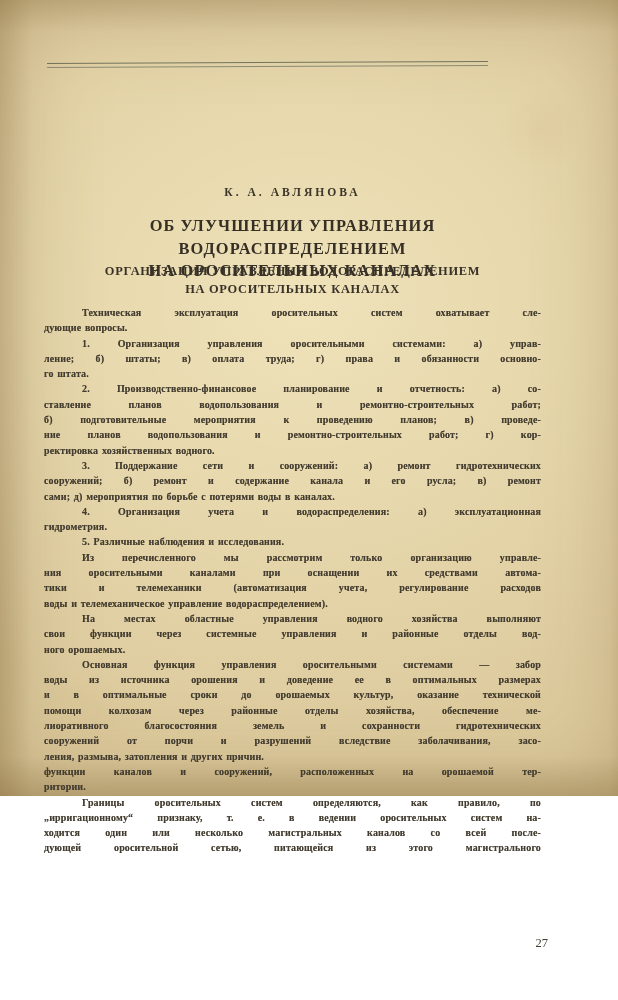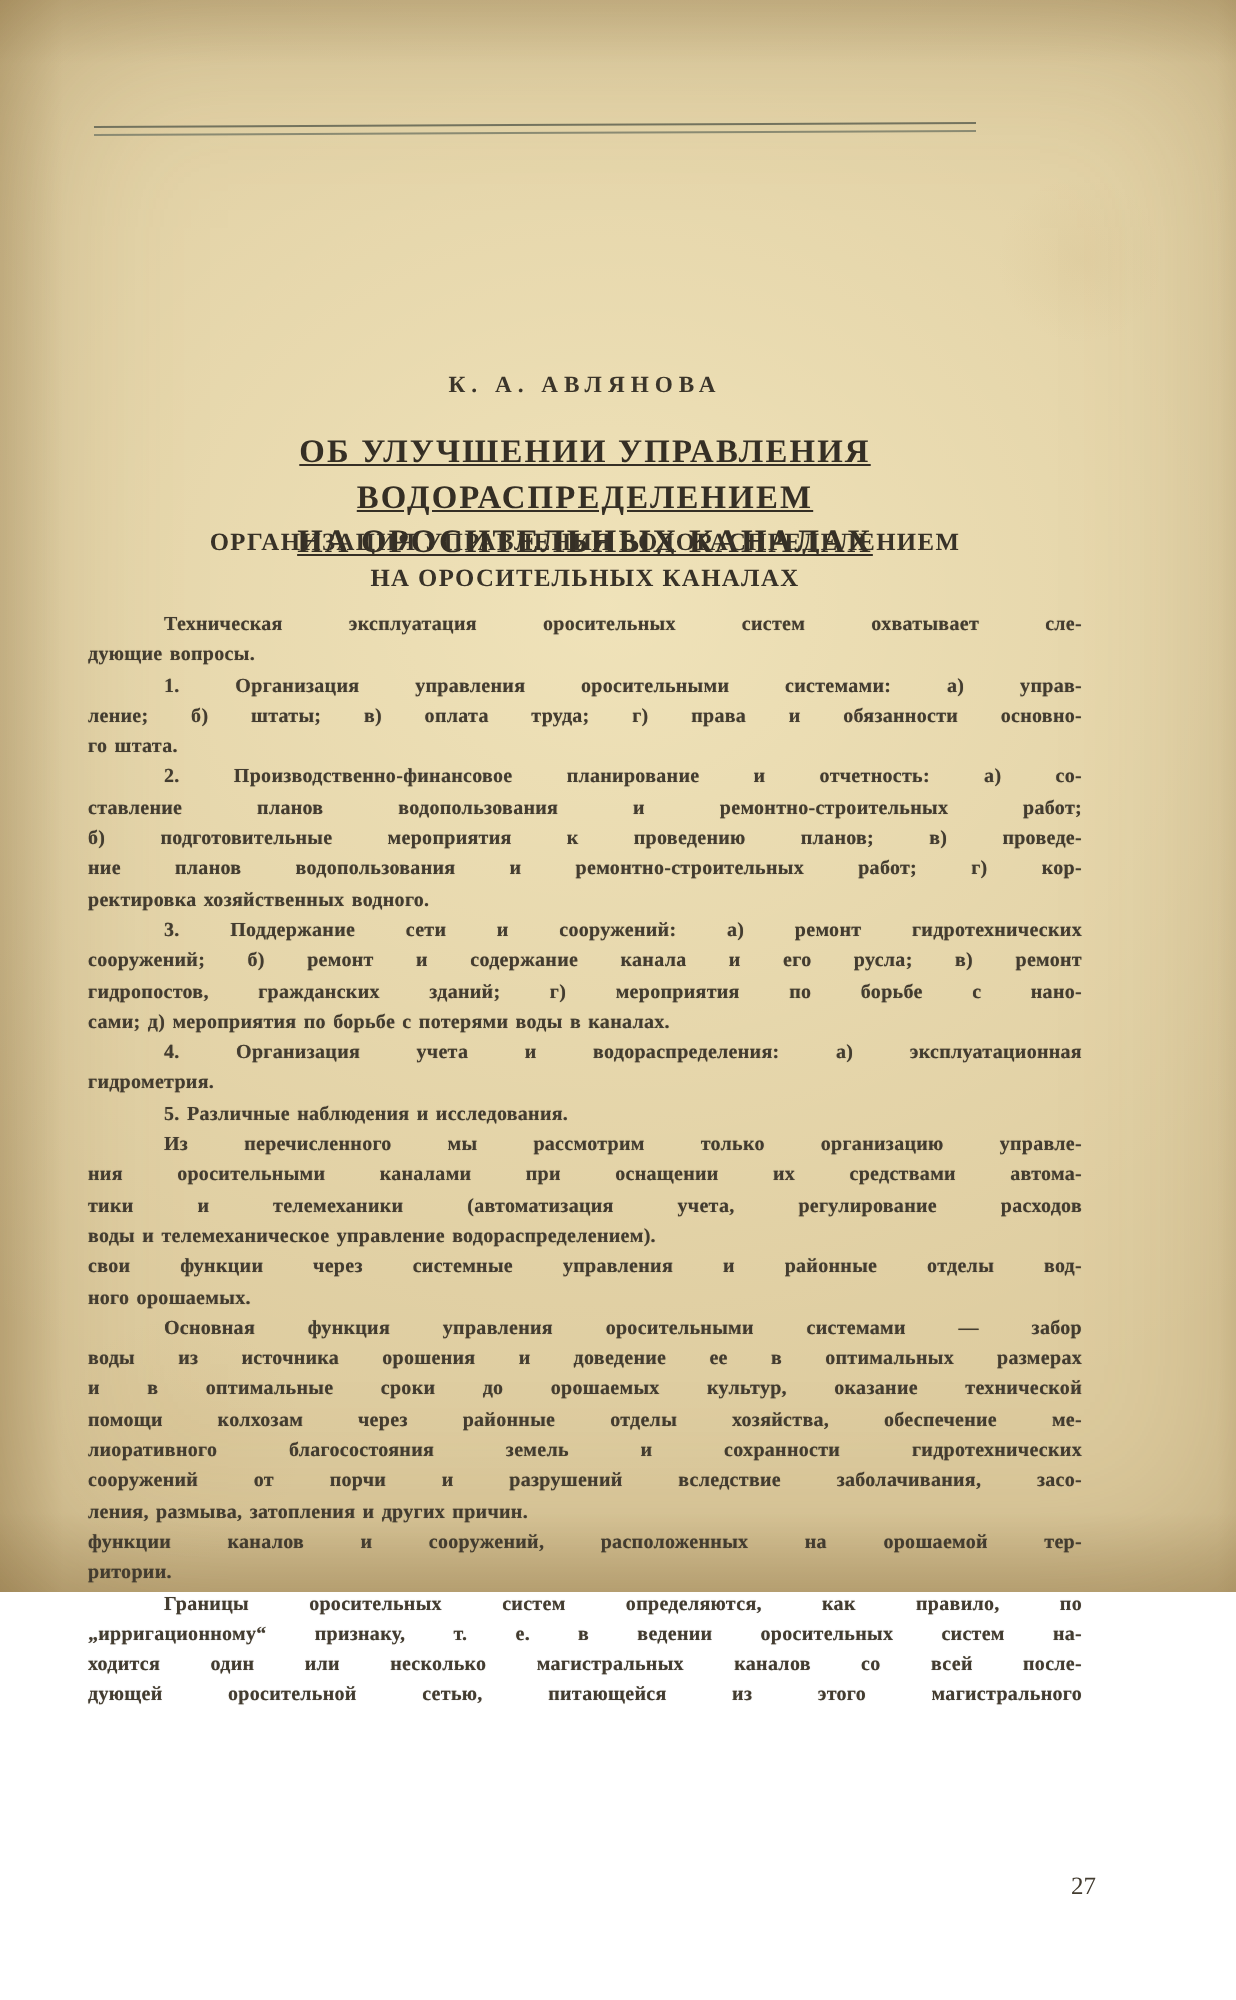--- a/index.html
+++ b/index.html
@@ -27,21 +27,21 @@
     transform:rotate(-0.25deg);
   }
   .author{
     position:absolute;top:186px;left:44px;width:497px;
     text-align:center;font-size:11.6px;font-weight:600;
     letter-spacing:3px;color:#3b352a;
   }
   .title{
     position:absolute;top:215px;left:34px;width:517px;margin:0;
     text-align:center;font-size:16.4px;line-height:22.5px;font-weight:700;
-    letter-spacing:1.1px;color:#352f25;text-decoration:underline;
+    letter-spacing:1.1px;color:#352f25;
   }
   .subtitle{
     position:absolute;top:263px;left:44px;width:497px;margin:0;
     text-align:center;font-size:12.4px;line-height:17.5px;font-weight:700;
     letter-spacing:0.7px;color:#383228;
   }
   .body{
     position:absolute;top:305px;left:44px;width:497px;
     font-size:10px;line-height:15.3px;word-spacing:1px;letter-spacing:0.15px;
     color:#433c30;
@@ -74,29 +74,29 @@
       <div class="line indent">1. Организация управления оросительными системами: а) управ-</div>
       <div class="line">ление; б) штаты; в) оплата труда; г) права и обязанности основно-</div>
       <div class="line last">го штата.</div>
       <div class="line indent">2. Производственно-финансовое планирование и отчетность: а) со-</div>
       <div class="line">ставление планов водопользования и ремонтно-строительных работ;</div>
       <div class="line">б) подготовительные мероприятия к проведению планов; в) проведе-</div>
       <div class="line">ние планов водопользования и ремонтно-строительных работ; г) кор-</div>
       <div class="line last">ректировка хозяйственных водного.</div>
       <div class="line indent">3. Поддержание сети и сооружений: а) ремонт гидротехнических</div>
       <div class="line">сооружений; б) ремонт и содержание канала и его русла; в) ремонт</div>
-      <div class="line">гидропостов, гражданских зданий; г) мероприятия по борьбе с нано-</div>
       <div class="line last">сами; д) мероприятия по борьбе с потерями воды в каналах.</div>
       <div class="line indent">4. Организация учета и водораспределения: а) эксплуатационная</div>
       <div class="line last">гидрометрия.</div>
       <div class="line indent last">5. Различные наблюдения и исследования.</div>
       <div class="line indent">Из перечисленного мы рассмотрим только организацию управле-</div>
       <div class="line">ния оросительными каналами при оснащении их средствами автома-</div>
       <div class="line">тики и телемеханики (автоматизация учета, регулирование расходов</div>
       <div class="line last">воды и телемеханическое управление водораспределением).</div>
+      <div class="line indent">На местах областные управления водного хозяйства выполняют</div>
       <div class="line">свои функции через системные управления и районные отделы вод-</div>
       <div class="line last">ного орошаемых.</div>
       <div class="line indent">Основная функция управления оросительными системами — забор</div>
       <div class="line">воды из источника орошения и доведение ее в оптимальных размерах</div>
       <div class="line">и в оптимальные сроки до орошаемых культур, оказание технической</div>
       <div class="line">помощи колхозам через районные отделы хозяйства, обеспечение ме-</div>
       <div class="line">лиоративного благосостояния земель и сохранности гидротехнических</div>
       <div class="line">сооружений от порчи и разрушений вследствие заболачивания, засо-</div>
       <div class="line last">ления, размыва, затопления и других причин.</div>
       <div class="line">функции каналов и сооружений, расположенных на орошаемой тер-</div>

